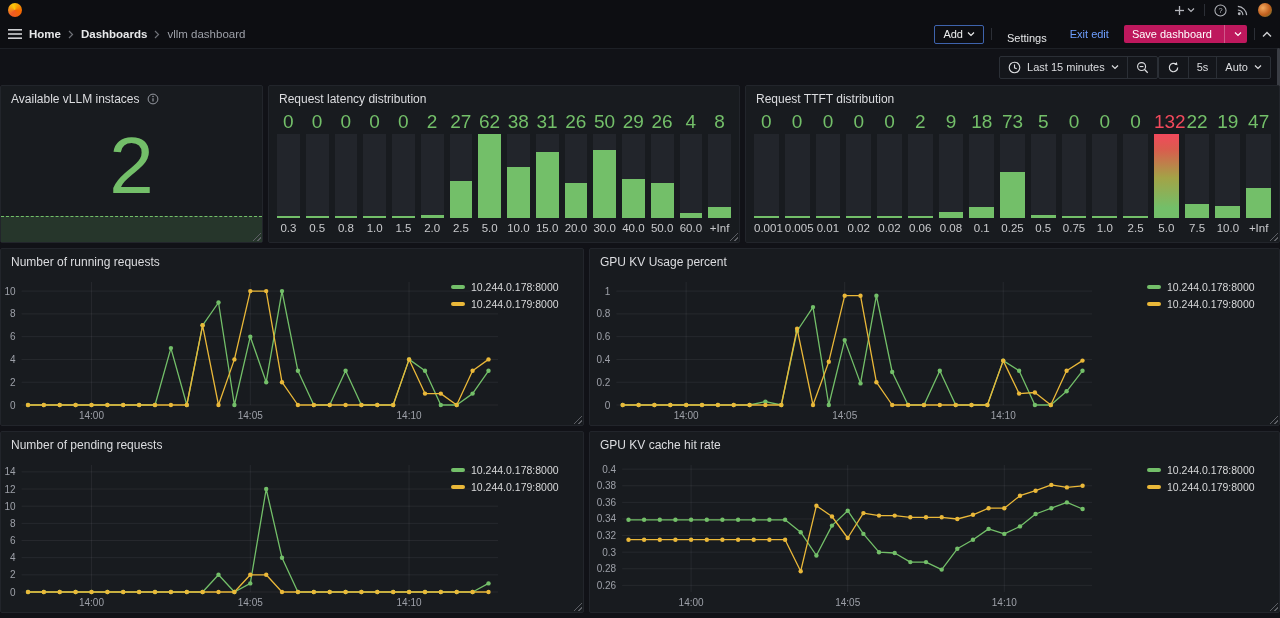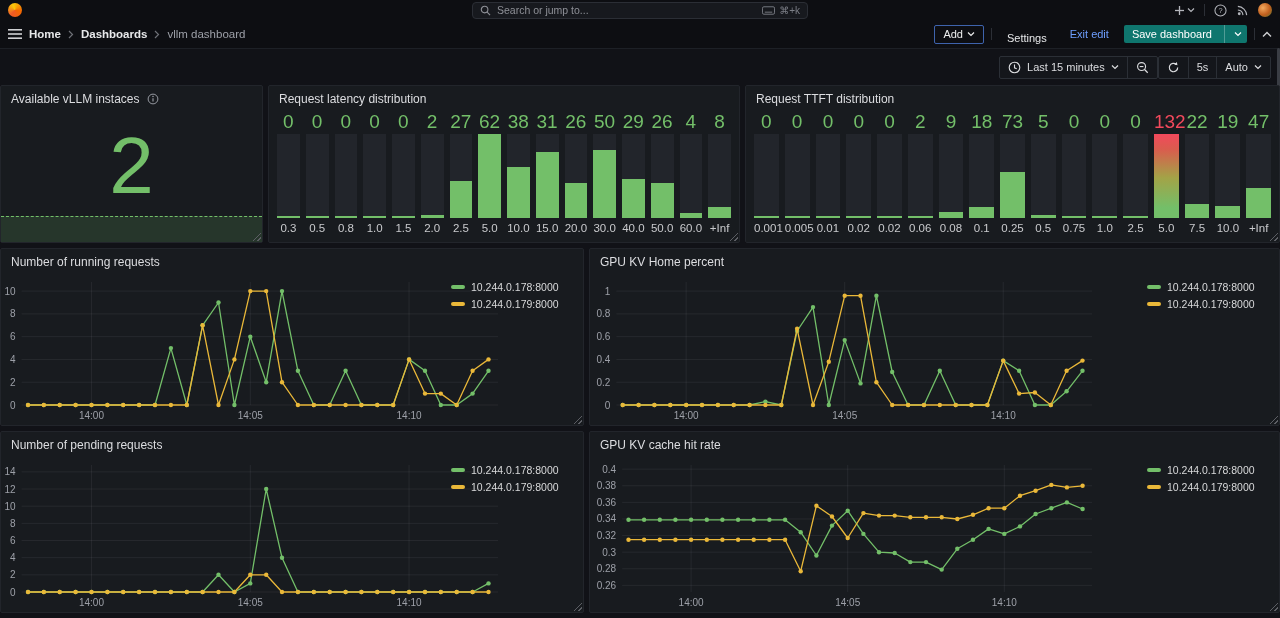--- a/index.html
+++ b/index.html
@@ -27,21 +27,21 @@
   .crumbbar{height:28px;background:#0d0e12;border-bottom:1px solid #1d2026;
       display:flex;align-items:center;padding:0 8px;gap:7px;font-size:11.5px;}
   .crumb{color:#e7e8ea;font-weight:700;}
   .crumb.last{color:#9da0a8;font-weight:400;}
   .spacer{flex:1;}
   .btn{font-size:11px;font-weight:500;border-radius:2px;display:flex;align-items:center;gap:4px;
        padding:2.5px 8px;white-space:nowrap;}
   .btn-add{border:1px solid #3e63ad;color:#eceded;}
   .btn-text{color:#e7e8ea;margin-top:8px;}
   .btn-link{color:#6e9fff;font-weight:500;}
-  .btn-save{background:#0f766e;color:#fff;padding:0;overflow:hidden;}
+  .btn-save{background:#be185d;color:#fff;padding:0;overflow:hidden;}
   .btn-save .lbl{padding:3px 8px;}
   .btn-save .ssep{width:1px;align-self:stretch;background:rgba(255,255,255,0.28);}
   .btn-save .chev{padding:3px 5px;display:flex;align-items:center;}
 
   
   .subbar{height:36px;display:flex;align-items:center;justify-content:flex-end;gap:0;padding:0 9px;}
   .tgroup{display:flex;align-items:center;background:#14161b;border:1px solid #2b2f36;border-radius:2px;
       font-size:11px;font-weight:500;color:#dcdde0;}
   .tseg{display:flex;align-items:center;gap:6px;padding:4px 8px;}
   .tdiv{width:1px;align-self:stretch;background:#2b2f36;}
@@ -86,34 +86,20 @@
   .legend-dash{width:14px;height:4px;border-radius:2px;flex:0 0 auto;}
 
   .scrollthumb{position:fixed;right:0;top:48px;width:3px;height:42px;background:#3a3d44;border-radius:2px;}
 </style>
 </head>
 <body>
 
 <header class="topbar">
   <div class="logo"></div>
 
-  <div class="searchbox">
-    <svg width="11" height="11" viewBox="0 0 12 12">
-      <circle cx="5" cy="5" r="3.6" fill="none" stroke="#8e9097" stroke-width="1.2"></circle>
-      <line x1="7.8" y1="7.8" x2="11" y2="11" stroke="#8e9097" stroke-width="1.2"></line>
-    </svg>
-    <span class="ph">Search or jump to...</span>
-    <span class="kbd">
-      <svg width="13" height="9" viewBox="0 0 14 9">
-        <rect x="0.5" y="0.5" width="13" height="8" rx="1.5" fill="none" stroke="#7b7e86"></rect>
-        <line x1="3" y1="6.3" x2="11" y2="6.3" stroke="#7b7e86"></line>
-      </svg>
-      <span>⌘+k</span>
-    </span>
-  </div>
 
   <div class="topright">
     <span class="iconbtn">
       <svg width="11" height="11" viewBox="0 0 11 11">
         <line x1="5.5" y1="1" x2="5.5" y2="10" stroke="#b4b6bc" stroke-width="1.3"></line>
         <line x1="1" y1="5.5" x2="10" y2="5.5" stroke="#b4b6bc" stroke-width="1.3"></line>
       </svg>
       <svg width="8" height="6" viewBox="0 0 8 6">
         <polyline points="1,1.5 4,4.5 7,1.5" fill="none" stroke="#b4b6bc" stroke-width="1.2"></polyline>
       </svg>
@@ -594,21 +580,21 @@
               <span class="legend-dash" style="background: rgb(234, 184, 57);"></span>
               <span>10.244.0.179:8000</span>
             </div>
           </div>
       </div>
       <div class="rh"></div>
     </section>
 
     <section class="panel half-r">
       <div class="panel-title">
-        <span>GPU KV Home percent</span>
+        <span>GPU KV Usage percent</span>
       </div>
       <div class="ts-body">
         <div class="ts-plot">
             <svg width="506" height="152">
               <line x1="96.15466666666666" y1="11" x2="96.15466666666666" y2="134" stroke="rgba(204,204,220,0.08)"></line>
               <text x="96.15466666666666" y="148" text-anchor="middle" fill="#9da0a8" font-size="10">14:00</text>
               <line x1="254.68800000000005" y1="11" x2="254.68800000000005" y2="134" stroke="rgba(204,204,220,0.08)"></line>
               <text x="254.68800000000005" y="148" text-anchor="middle" fill="#9da0a8" font-size="10">14:05</text>
               <line x1="413.2213333333333" y1="11" x2="413.2213333333333" y2="134" stroke="rgba(204,204,220,0.08)"></line>
               <text x="413.2213333333333" y="148" text-anchor="middle" fill="#9da0a8" font-size="10">14:10</text>

